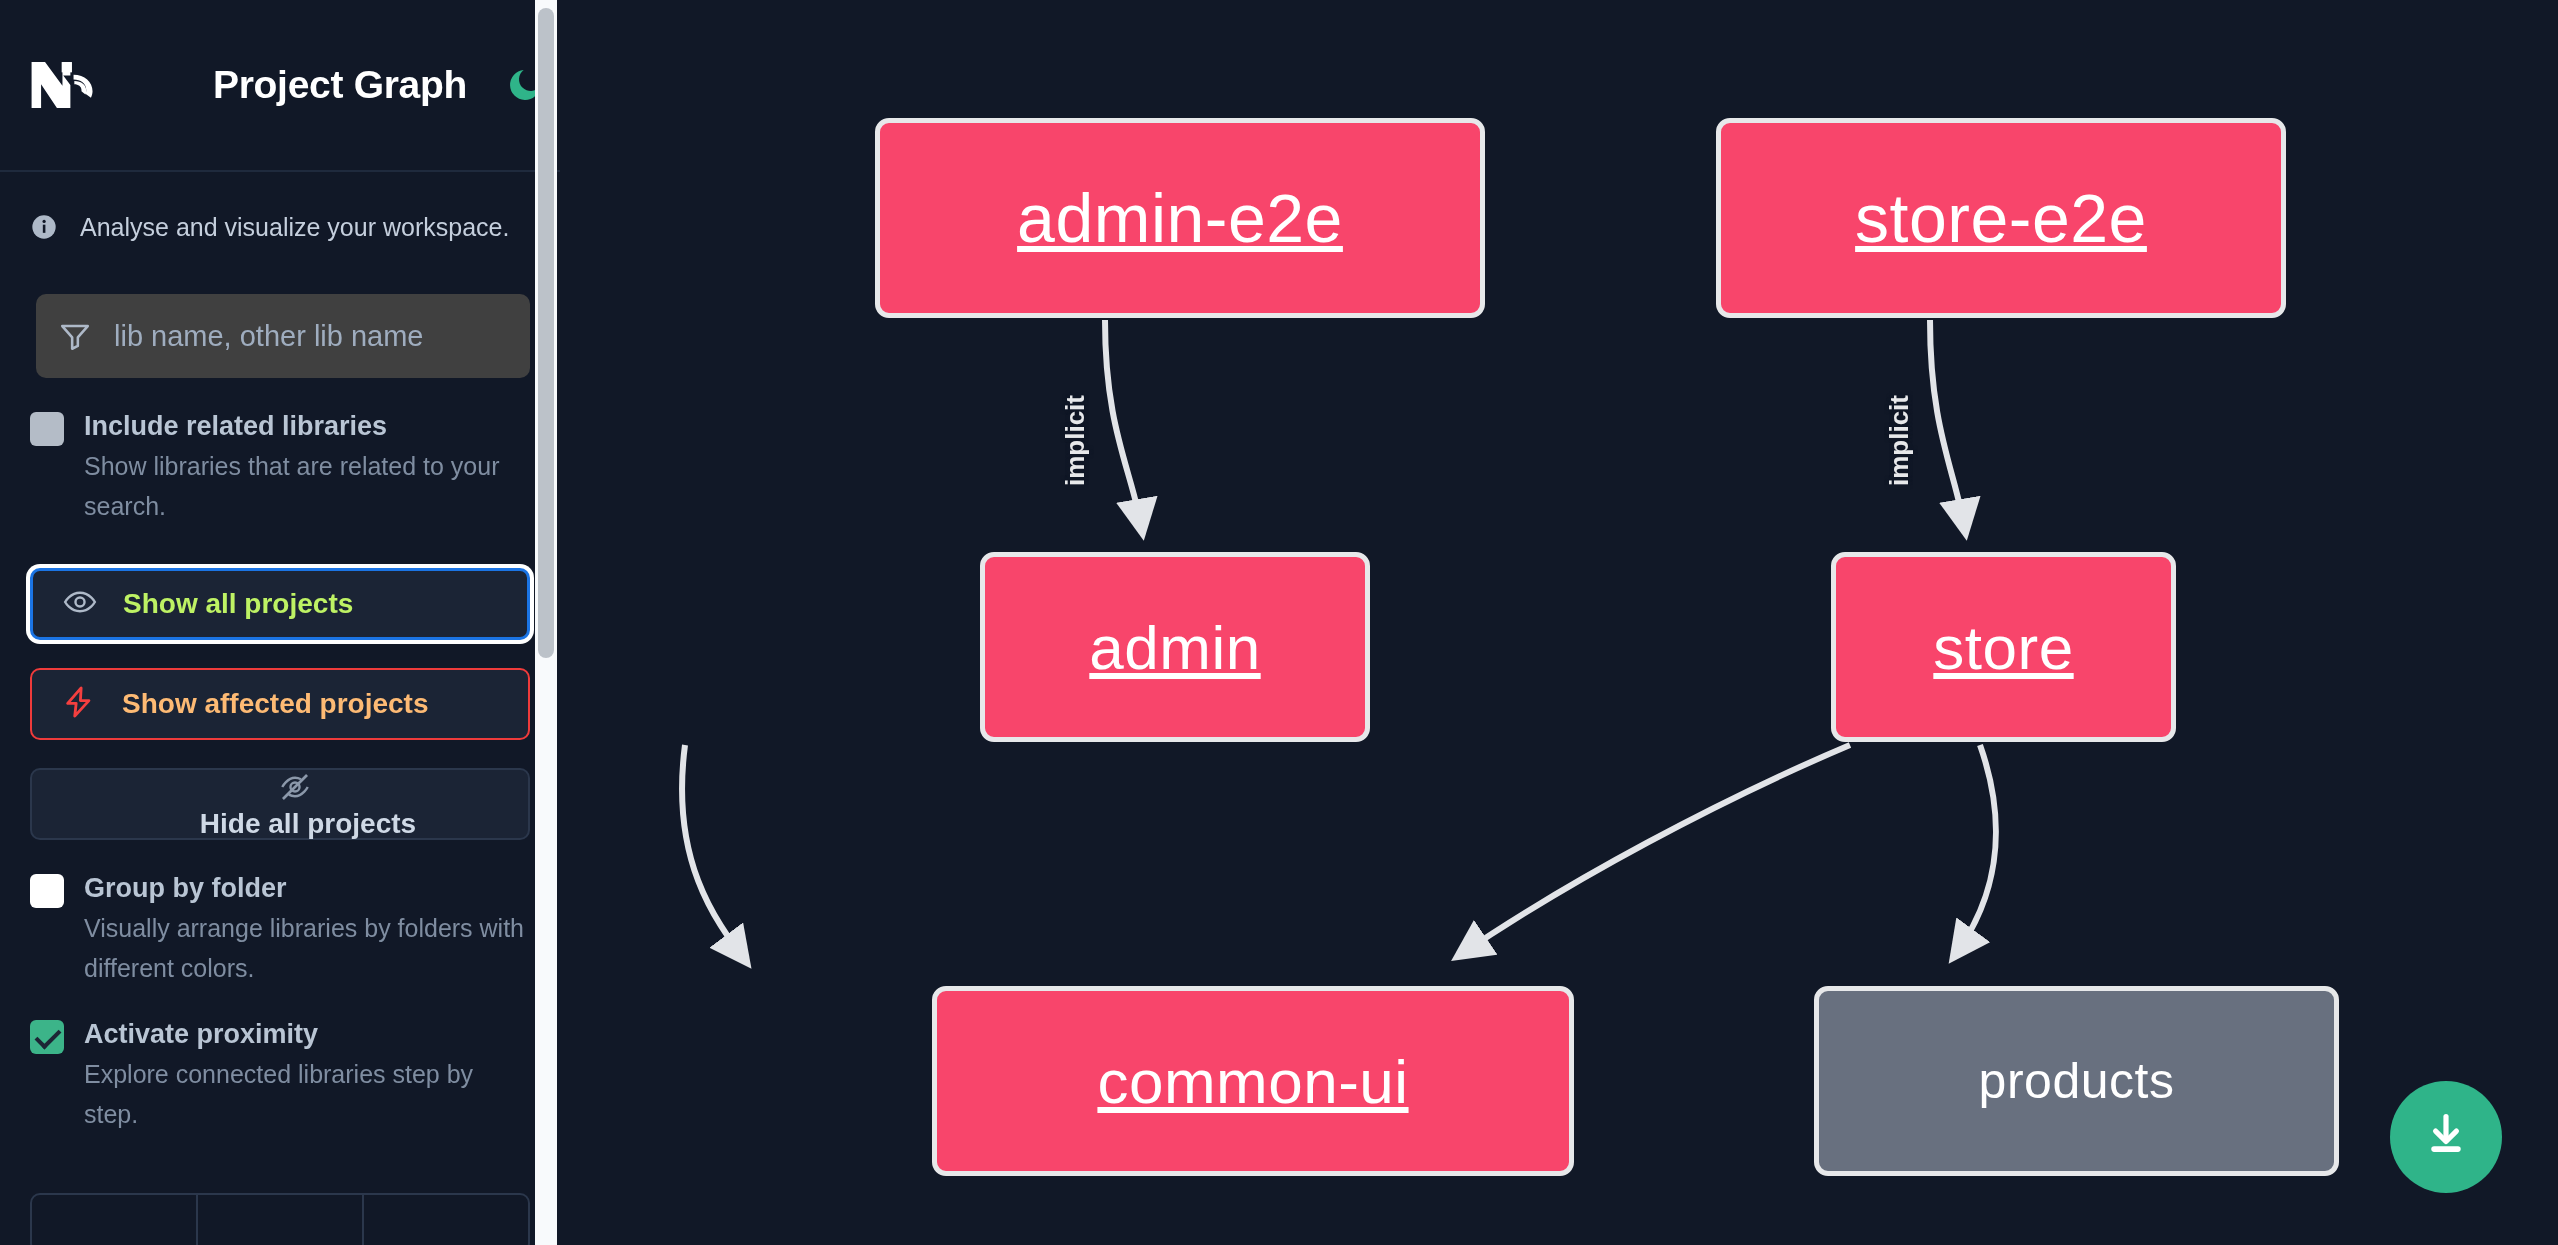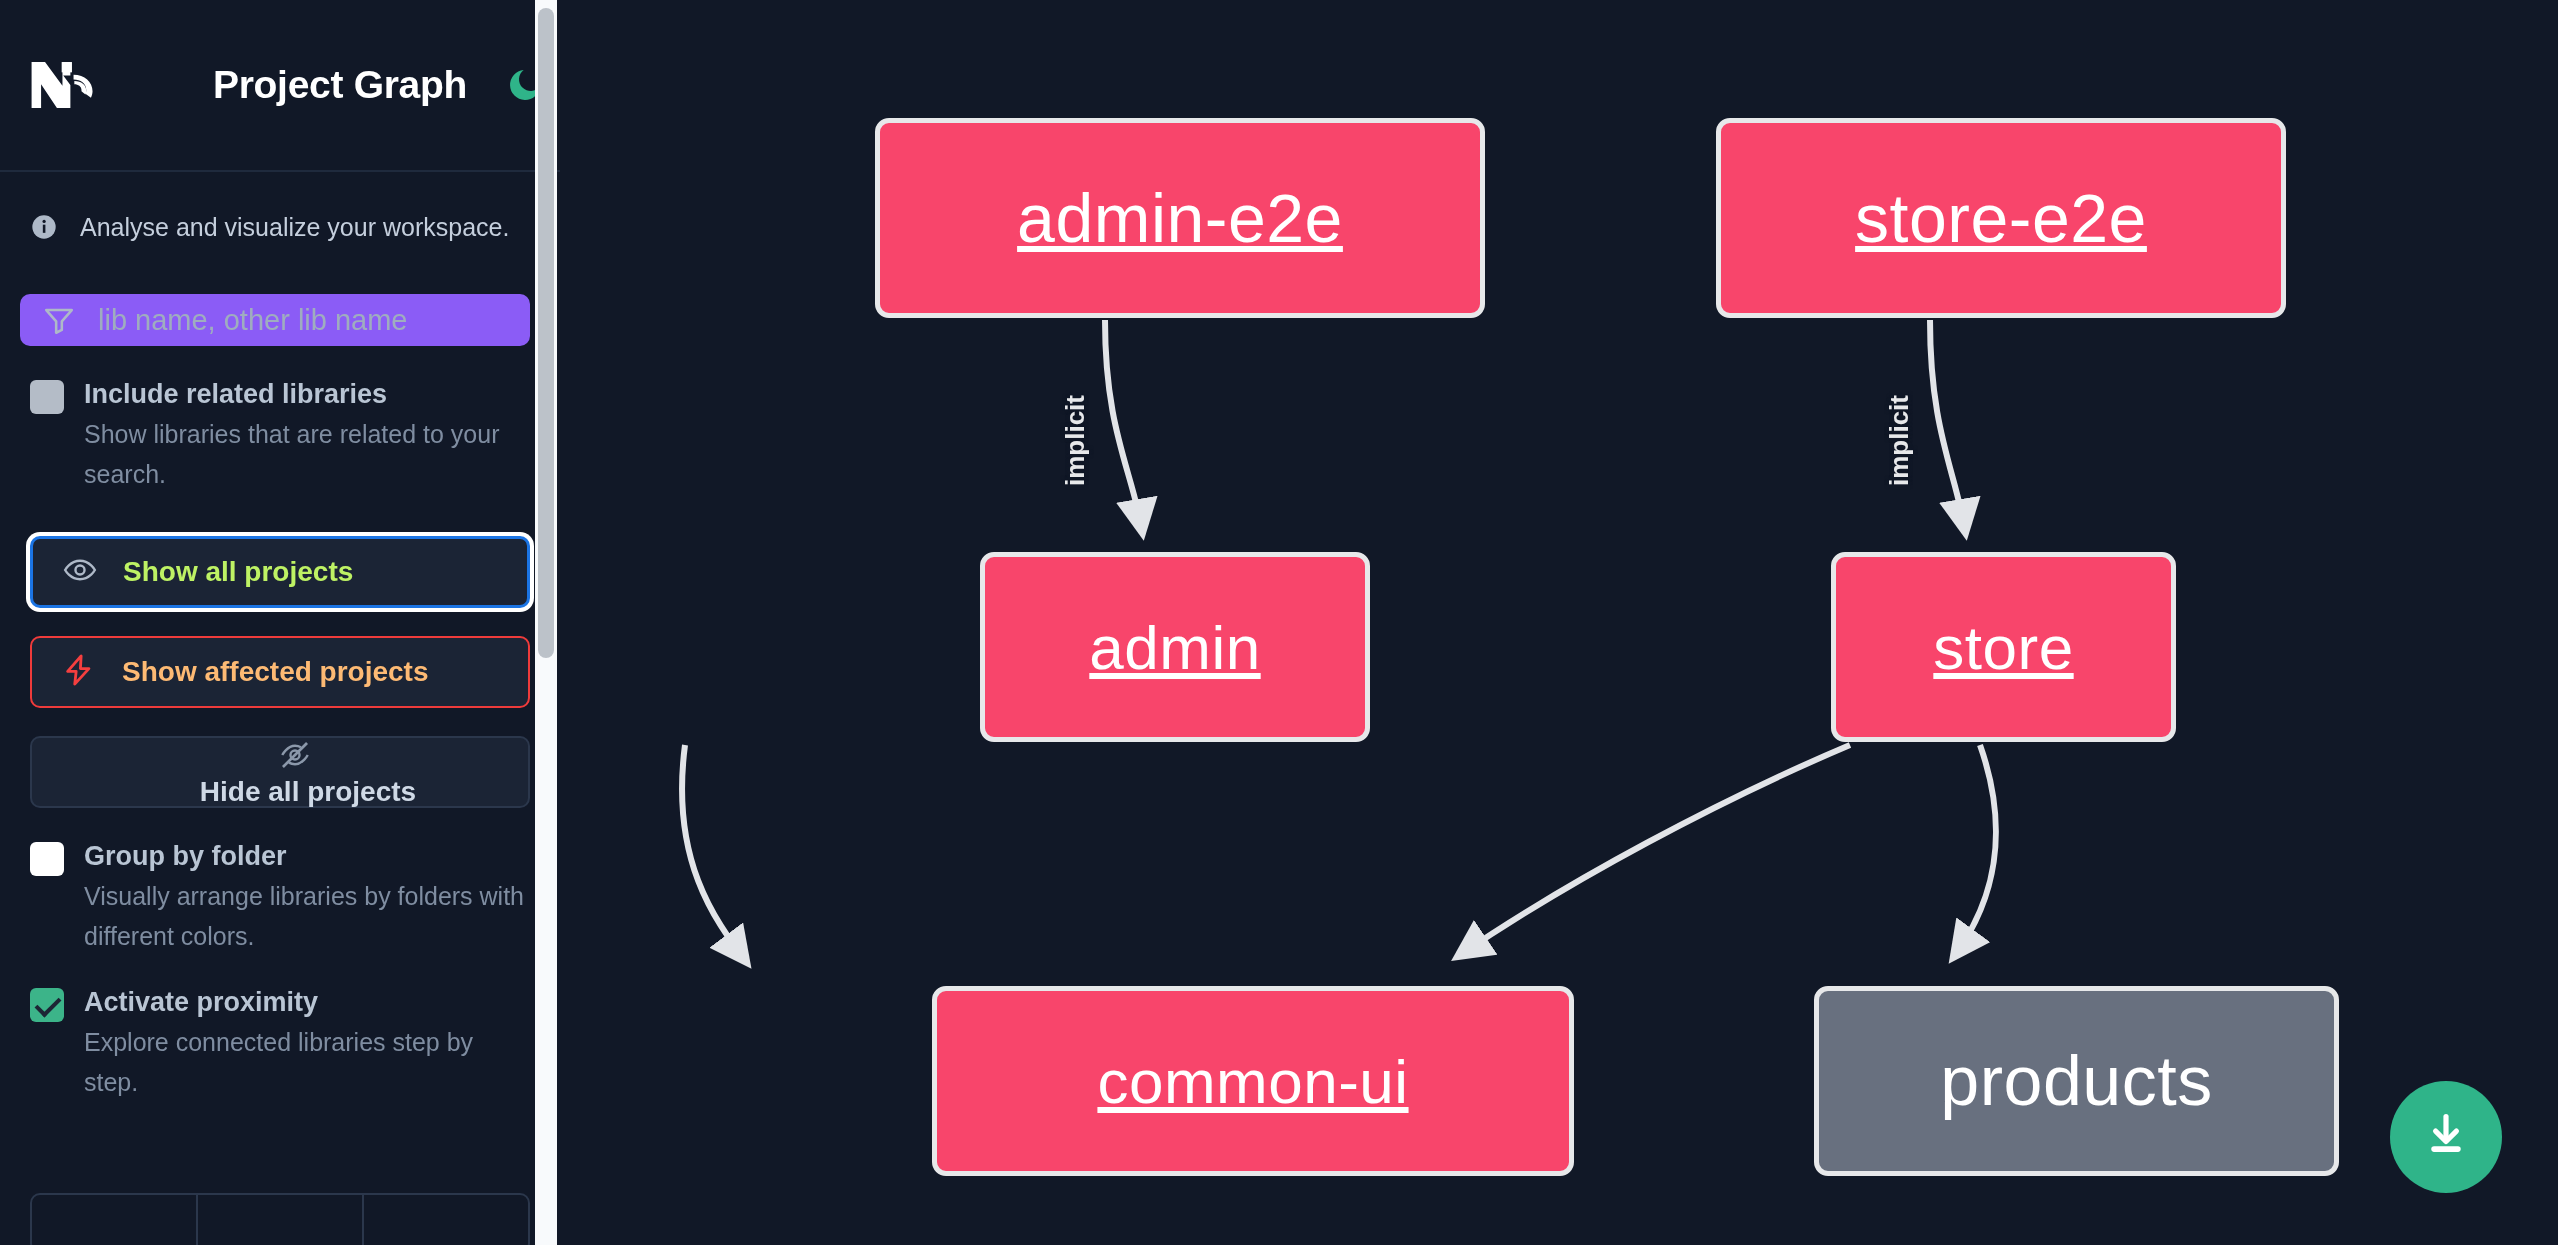--- a/index.html
+++ b/index.html
@@ -51,23 +51,23 @@
   }
   .info-icon { flex: 0 0 28px; width: 28px; height: 28px; }
   .sb-info-text {
     color: #c5cfdd;
     font-size: 25px;
     margin-left: 22px;
     white-space: nowrap;
   }
 
   .search-wrap {
-    margin: 22px 30px 0 20px;
-    height: 52px;
-    background: #8b5cf6;
+    margin: 22px 30px 0 36px;
+    height: 84px;
+    background: #404040;
     border-radius: 10px;
     display: flex; align-items: center;
     overflow: hidden;
   }
   .search-icon-box {
     width: 78px; height: 72px;
     display: flex; align-items: center; justify-content: center;
     flex: 0 0 78px;
   }
   .search-input {
@@ -364,21 +364,21 @@
     </div>
 
     <div class="gnode pink" style="left:1271px; top:552px; width:345px; height:190px; font-size:62px;">
       <span>store</span>
     </div>
 
     <div class="gnode pink" style="left:372px; top:986px; width:642px; height:190px; font-size:62px;">
       <span>common-ui</span>
     </div>
 
-    <div class="gnode grey" style="left:1254px; top:986px; width:525px; height:190px; font-size:70px;">
+    <div class="gnode grey" style="left:1254px; top:986px; width:525px; height:190px; font-size:50px;">
       <span>products</span>
     </div>
 
     <div class="edge-label" style="left:470px; top:425px;">implicit</div>
 
     <div class="edge-label" style="left:1294px; top:425px;">implicit</div>
 
     <div class="dl-btn">
       <span>
         <svg viewBox="0 0 24 24" width="52" height="52" aria-hidden="true">

